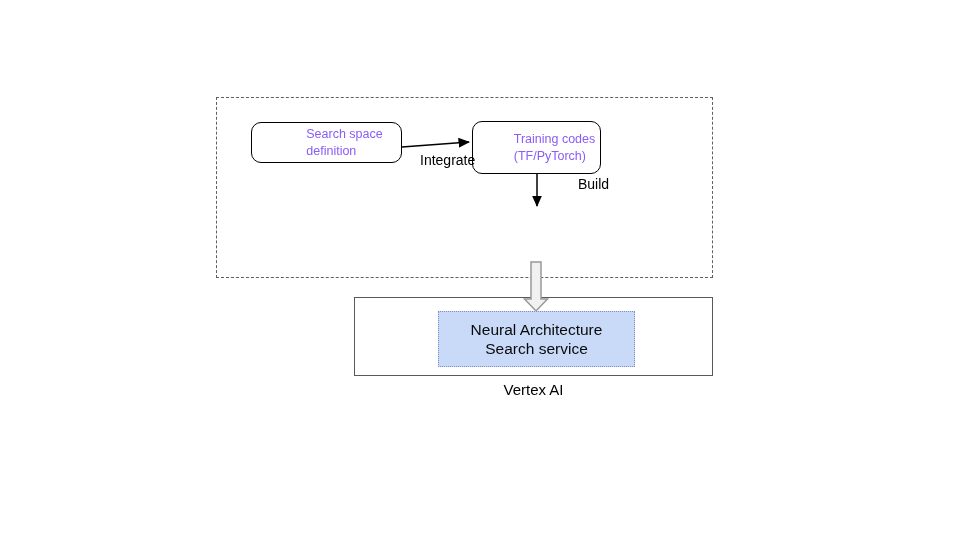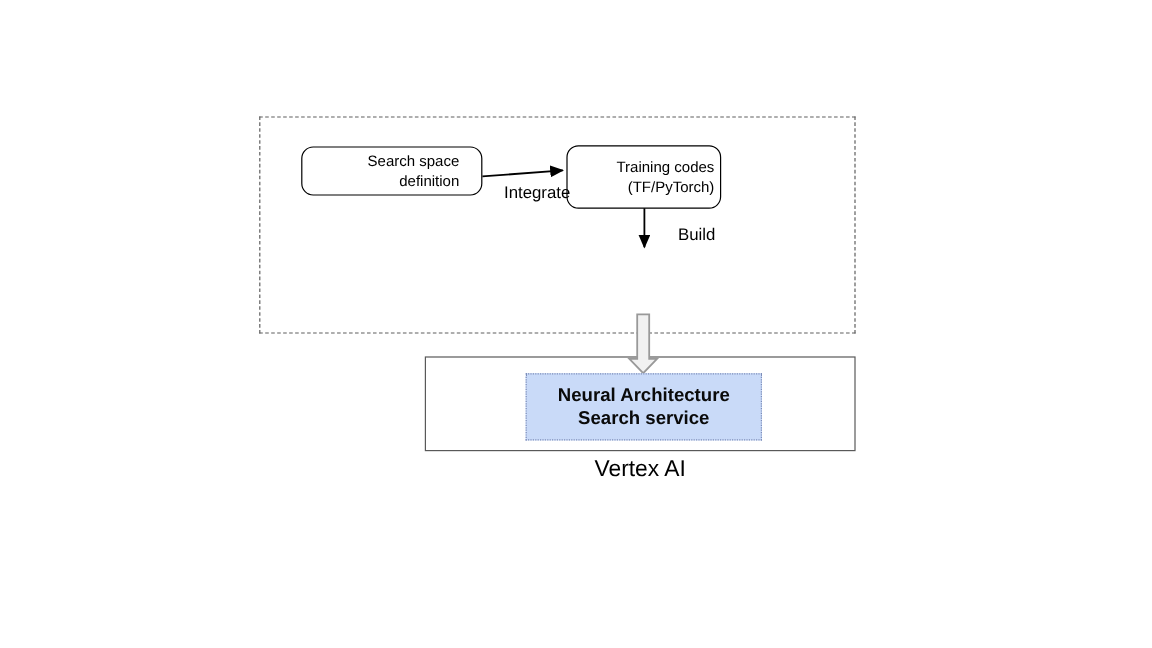--- a/index.html
+++ b/index.html
@@ -24,24 +24,24 @@
     background: transparent;
   }
 
   .rounded-box {
     border: 1.6px solid #000000;
     border-radius: 10px;
     background: #ffffff;
     display: flex;
     align-items: center;
     justify-content: center;
-    text-align: right;
+    text-align: left;
     font-size: 12.5px;
     line-height: 1.3;
-    color: #000000;
+    color: #8b5cf6;
     white-space: pre-line;
     padding-left: 36px;
   }
   .search-space-box { left: 251px; top: 122px; width: 151px; height: 41px; }
   .training-codes-box { left: 472px; top: 121px; width: 129px; height: 53px; }
 
   .training-container-box {
     left: 438px; top: 209px;
     width: 197px; height: 53px;
     border: 1px solid #000000;
@@ -73,27 +73,27 @@
     color: #0a0a0a;
     white-space: pre-line;
   }
 
   .edge-label {
     color: #000000;
     font-size: 14px;
     white-space: nowrap;
   }
   .integrate-label { left: 420px; top: 152px; }
-  .build-label { left: 565px; top: 176px; margin-top: 11px; }
+  .build-label { left: 578px; top: 176px; }
 
   .vertex-label {
     left: 354px; top: 381px;
     width: 359px;
     text-align: center;
-    font-size: 19px;
+    font-size: 15px;
     color: #000000;
   }
 
   svg.arrow-layer {
     position: absolute;
     left: 0; top: 0;
     width: 960px; height: 540px;
     pointer-events: none;
   }
 </style>
@@ -128,20 +128,20 @@
   <div class="abs rounded-box training-codes-box">
     <span>Training codes
 (TF/PyTorch)</span>
   </div>
 
   <div class="abs edge-label integrate-label">Integrate</div>
 
   <div class="abs edge-label build-label">Build</div>
 
 
-  <div class="abs nas-box" style="background-color: rgb(201, 218, 248); font-weight: bold;">
+  <div class="abs nas-box" style="background-color: rgb(201, 218, 248);">
     <span>Neural Architecture
 Search service</span>
   </div>
 
   <div class="abs vertex-label">Vertex AI</div>
 
 </div>
 
 </body></html>

